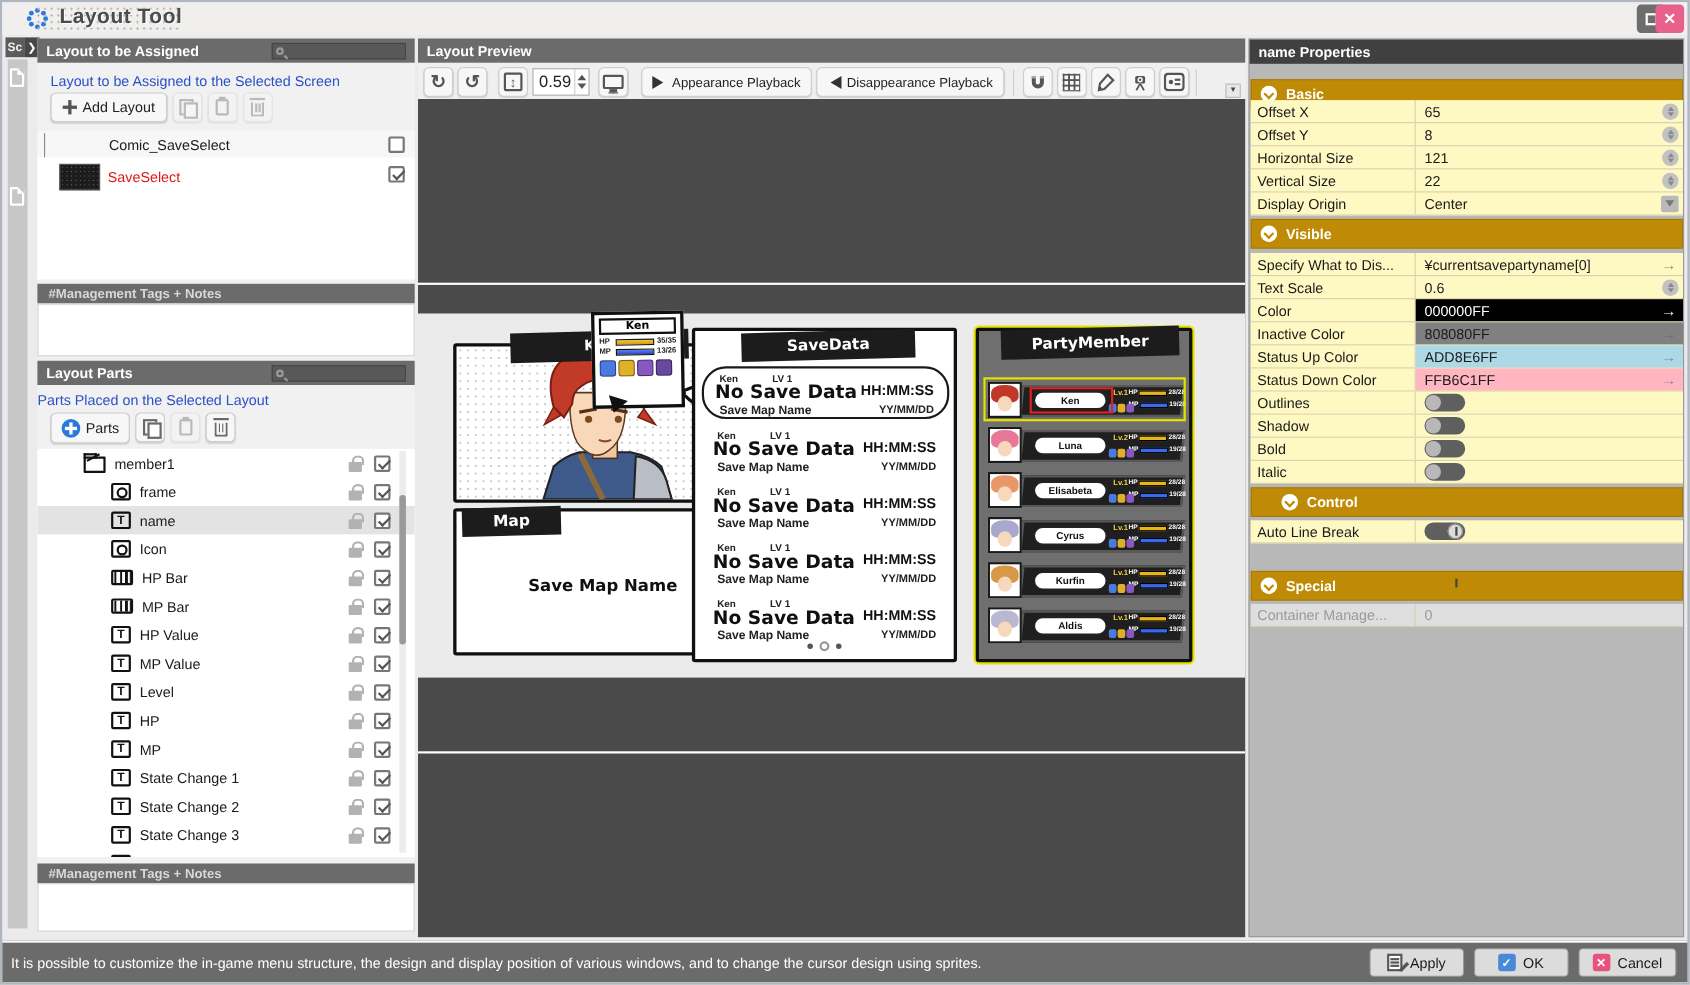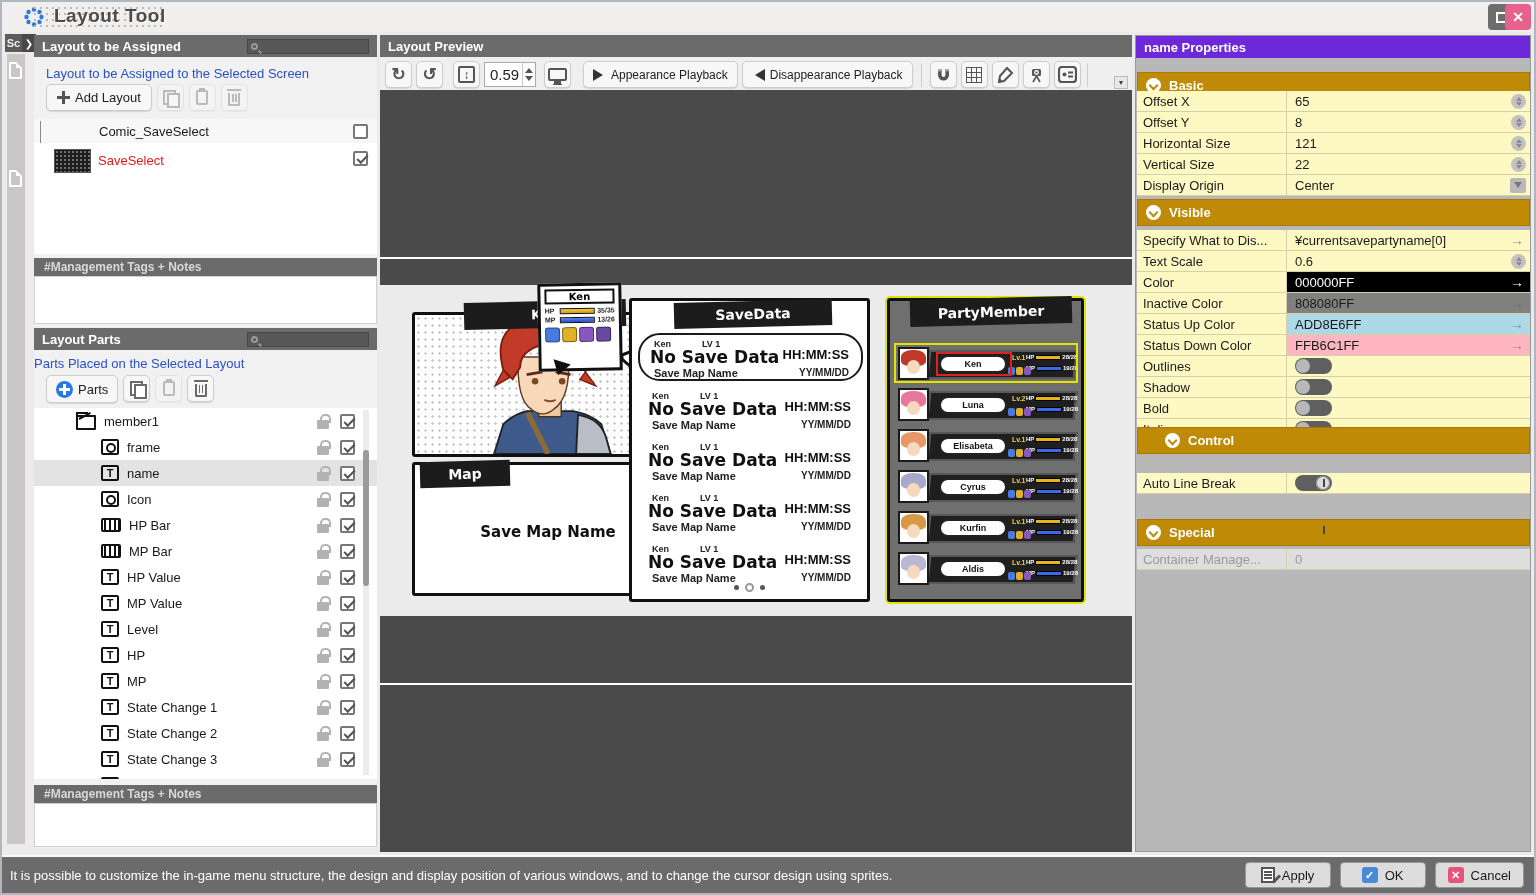--- a/index.html
+++ b/index.html
@@ -147,21 +147,21 @@
 .mem-icons { position:absolute; left:110px; top:20px; display:flex; gap:1px; }
 .mem-icons span { width:7px; height:8px; border-radius:2px; }
 .sel-red { position:absolute; border:2px solid #e02121; }
 .sel-yellow { position:absolute; border:2px solid #e3e300; }
 
 
 .hand { position:absolute; }
 
 
 .panel-props { position:absolute; left:1133px; top:33px; width:396px; height:817px; background:#b8b8b8; border:1px solid #999; }
-.props-head { position:absolute; left:0; top:0; width:100%; height:22px; background:#6d28d9; color:#fff; font-weight:bold; font-size:13px; display:flex; align-items:center; padding:0 8px; }
+.props-head { position:absolute; left:0; top:0; width:100%; height:22px; background:#404040; color:#fff; font-weight:bold; font-size:13px; display:flex; align-items:center; padding:0 8px; }
 .sect { position:absolute; left:1px; width:393px; height:27px; background:#bf8b06; color:#fff; font-weight:bold; font-size:13px; display:flex; align-items:center; gap:8px; padding:0 8px; border:1px solid #a87a05; }
 .chev-circ { width:15px; height:15px; border-radius:50%; background:#fff; position:relative; }
 .chev-circ::after { content:""; position:absolute; left:4px; top:4px; width:5px; height:5px; border-right:2.5px solid #bf8b06; border-bottom:2.5px solid #bf8b06; transform:rotate(45deg); }
 .prow { position:absolute; left:1px; width:393px; height:21px; background:#fef9c3; border-bottom:1px solid #d6cfae; display:flex; align-items:center; }
 .prow .plabel { width:150px; padding-left:6px; font-size:13px; color:#1a1a1a; border-right:1px solid #d6cfae; height:100%; display:flex; align-items:center; }
 .prow .pval { flex:1; padding-left:8px; font-size:13px; color:#1a1a1a; height:100%; display:flex; align-items:center; position:relative; }
 .spin-circ { position:absolute; right:4px; width:15px; height:15px; border-radius:50%; background:#c2c2c2; display:flex; flex-direction:column; align-items:center; justify-content:center; gap:1px; }
 .spin-circ i { display:block; width:0; height:0; border:3px solid transparent; }
 .spin-circ .u { border-bottom:4px solid #8b8b8b; } .spin-circ .d { border-top:4px solid #8b8b8b; }
 .arrow-r { position:absolute; right:6px; font-size:14px; font-weight:bold; color:#8c8c8c; }
@@ -853,21 +853,21 @@
           <span class="toggle"></span>
         </span>
     </div>
     <div class="prow" style="top:383px;">
       <span class="plabel">Italic</span>
       <span class="pval">
           <span class="toggle"></span>
         </span>
     </div>
 
-    <div class="sect" style="top:391px;padding-left:27px;">
+    <div class="sect" style="top:407px;padding-left:27px;">
       <span class="chev-circ"></span>
       <span>Control</span>
     </div>
     <div class="prow" style="top:437px;">
       <span class="plabel">Auto Line Break</span>
       <span class="pval">
           <span class="toggle on"></span>
         </span>
     </div>
     <div class="prow" style="top:484px;">

